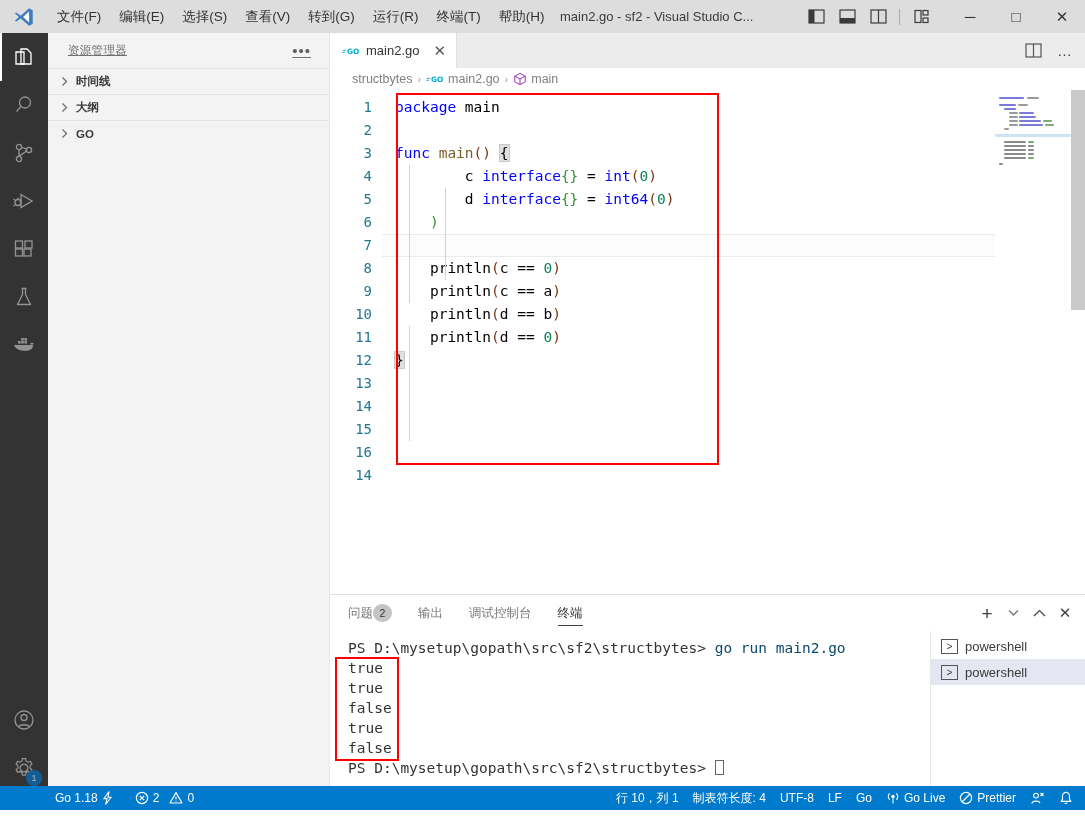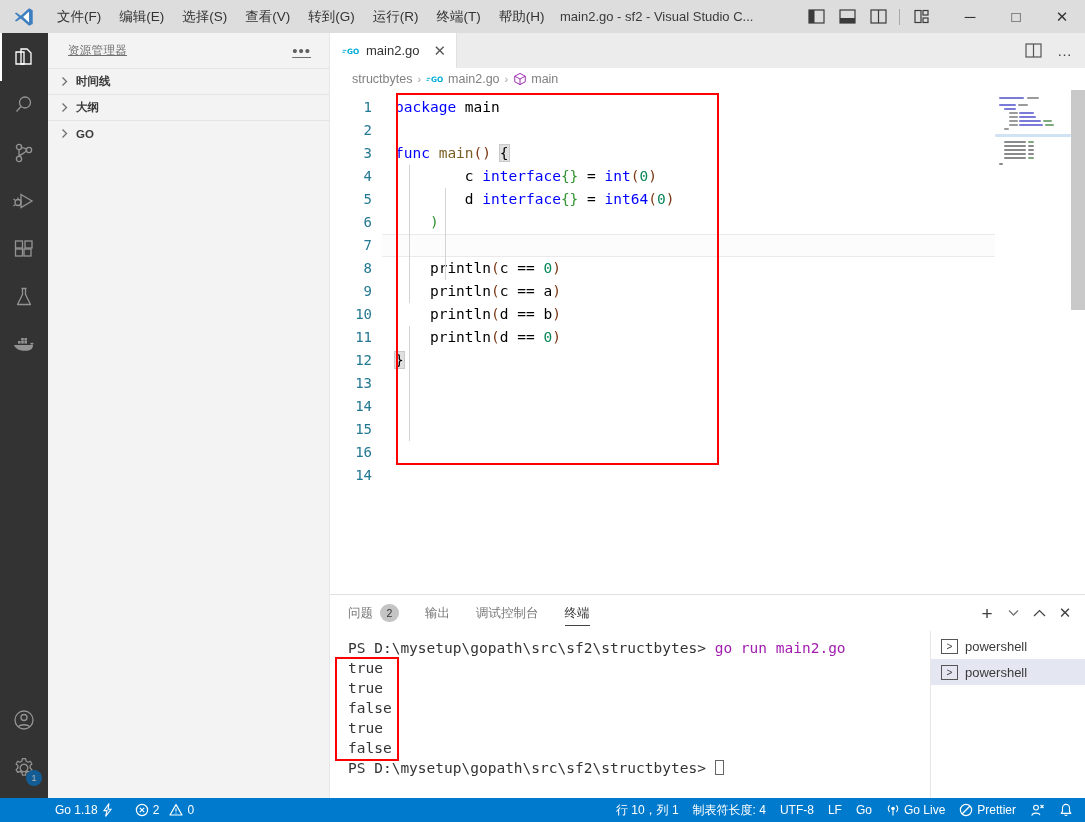--- a/index.html
+++ b/index.html
@@ -118,47 +118,47 @@
     position: absolute; right: 0; top: 0; width: 14px; height: 556px; background: #fff;
   }
   .editor-scroll-thumb { position: absolute; right: 0; top: 0; width: 14px; height: 220px; background: #c9c9c9; }
 
   
   .panel {
     position: absolute; top: 594px; left: 330px; width: 755px; height: 204px;
     background: #ffffff; border-top: 1px solid #e0e0e0;
   }
   .panel-tabs { height: 36px; display: flex; align-items: center; padding-left: 18px; gap: 26px; position: relative; }
-  .ptab { font-size: 12.5px; color: #777; cursor: pointer; display: flex; align-items: center; gap: 7px; height: 36px; line-height: 36px; position: relative; }
+  .ptab { font-size: 12.5px; color: #777; cursor: pointer; display: flex; align-items: center; height: 36px; line-height: 36px; position: relative; }
   .ptab.active { color: #333; }
   .ptab.active::after { content:''; position: absolute; bottom: 5px; left: 0; right: 0; height: 1px; background: #424242; }
   .pbadge { background: #c4c4c4; color: #333; border-radius: 9px; font-size: 10.5px; min-width: 19px; height: 18px; line-height: 18px; text-align: center; padding: 0 4px; }
   .panel-actions { position: absolute; right: 8px; top: 0; height: 36px; display: flex; align-items: center; gap: 2px; }
   .pa-btn { width: 24px; height: 26px; display:flex; align-items:center; justify-content:center; color: #424242; cursor: pointer; }
 
   .term-wrap { position: relative; height: 168px; display: flex; }
   .terminal {
     flex: 1; padding: 7px 0 0 18px; font-family: "DejaVu Sans Mono", monospace;
     font-size: 14.5px; color: #333; position: relative;
   }
   .tline { height: 20px; line-height: 20px; white-space: pre; }
-  .t-go { color: #a21caf; }
+  .t-go { color: #0c4a6e; }
   .t-cursor { display: inline-block; width: 9px; height: 15px; border: 1px solid #666; vertical-align: -2px; }
   .red-box-term { position: absolute; border: 2.5px solid #fe0000; pointer-events: none; }
   .term-list { width: 155px; border-left: 1px solid #e7e7e7; padding-top: 2px; }
   .term-item {
     height: 26px; display: flex; align-items: center; gap: 7px; padding-left: 10px;
     font-size: 13px; color: #3b3b3b; cursor: pointer;
   }
   .term-item.selected { background: #e4e6f1; }
   .term-ico { width: 17px; height: 15px; border: 1.3px solid #555; display: flex; align-items: center; justify-content: center; font-size: 10px; color: #444; }
 
   
   .statusbar {
-    position: absolute; bottom: 0; left: 0; width: 1085px; height: 24px;
+    position: absolute; bottom: 12px; left: 0; width: 1085px; height: 24px;
     background: #007acc; color: #ffffff; display: flex; align-items: center;
     font-size: 12px;
   }
   .sb-left { display: flex; align-items: center; height: 24px; }
   .sb-right { margin-left: auto; display: flex; align-items: center; height: 24px; }
   .sb-item { display: flex; align-items: center; gap: 4px; padding: 0 7px; height: 24px; cursor: pointer; white-space: nowrap; }
   svg { display: block; }
 </style>
 </head>
 <body>

